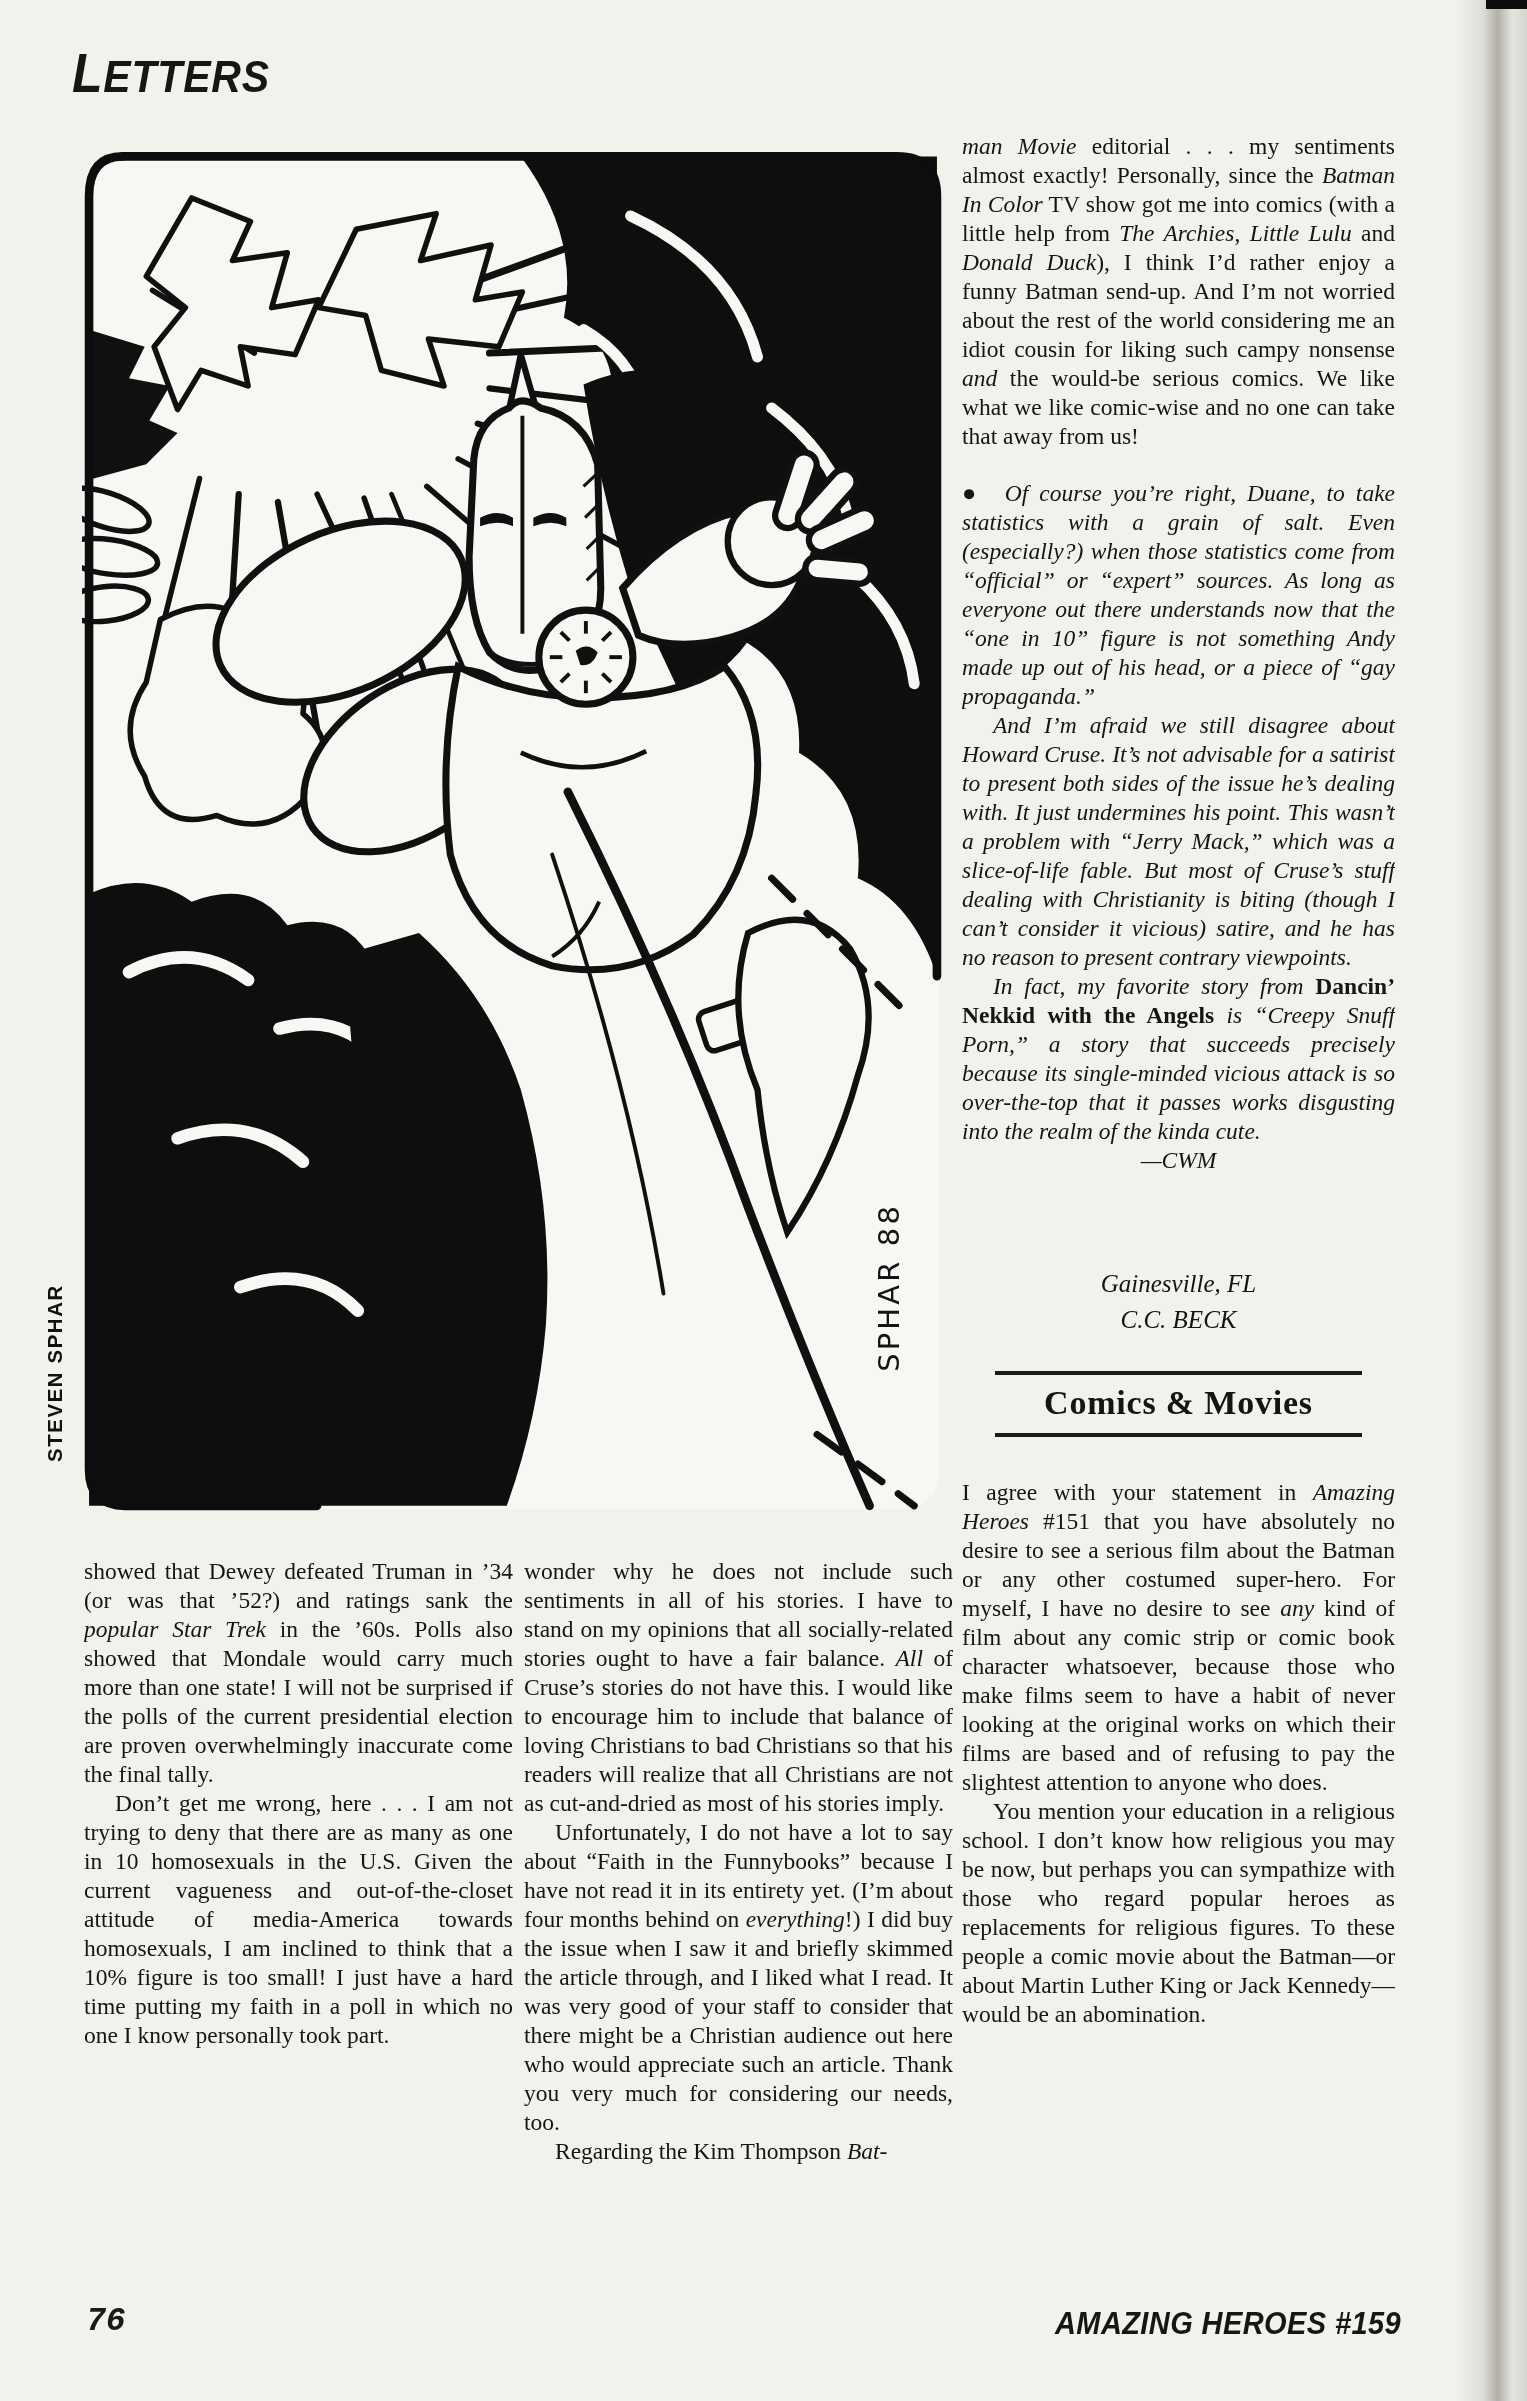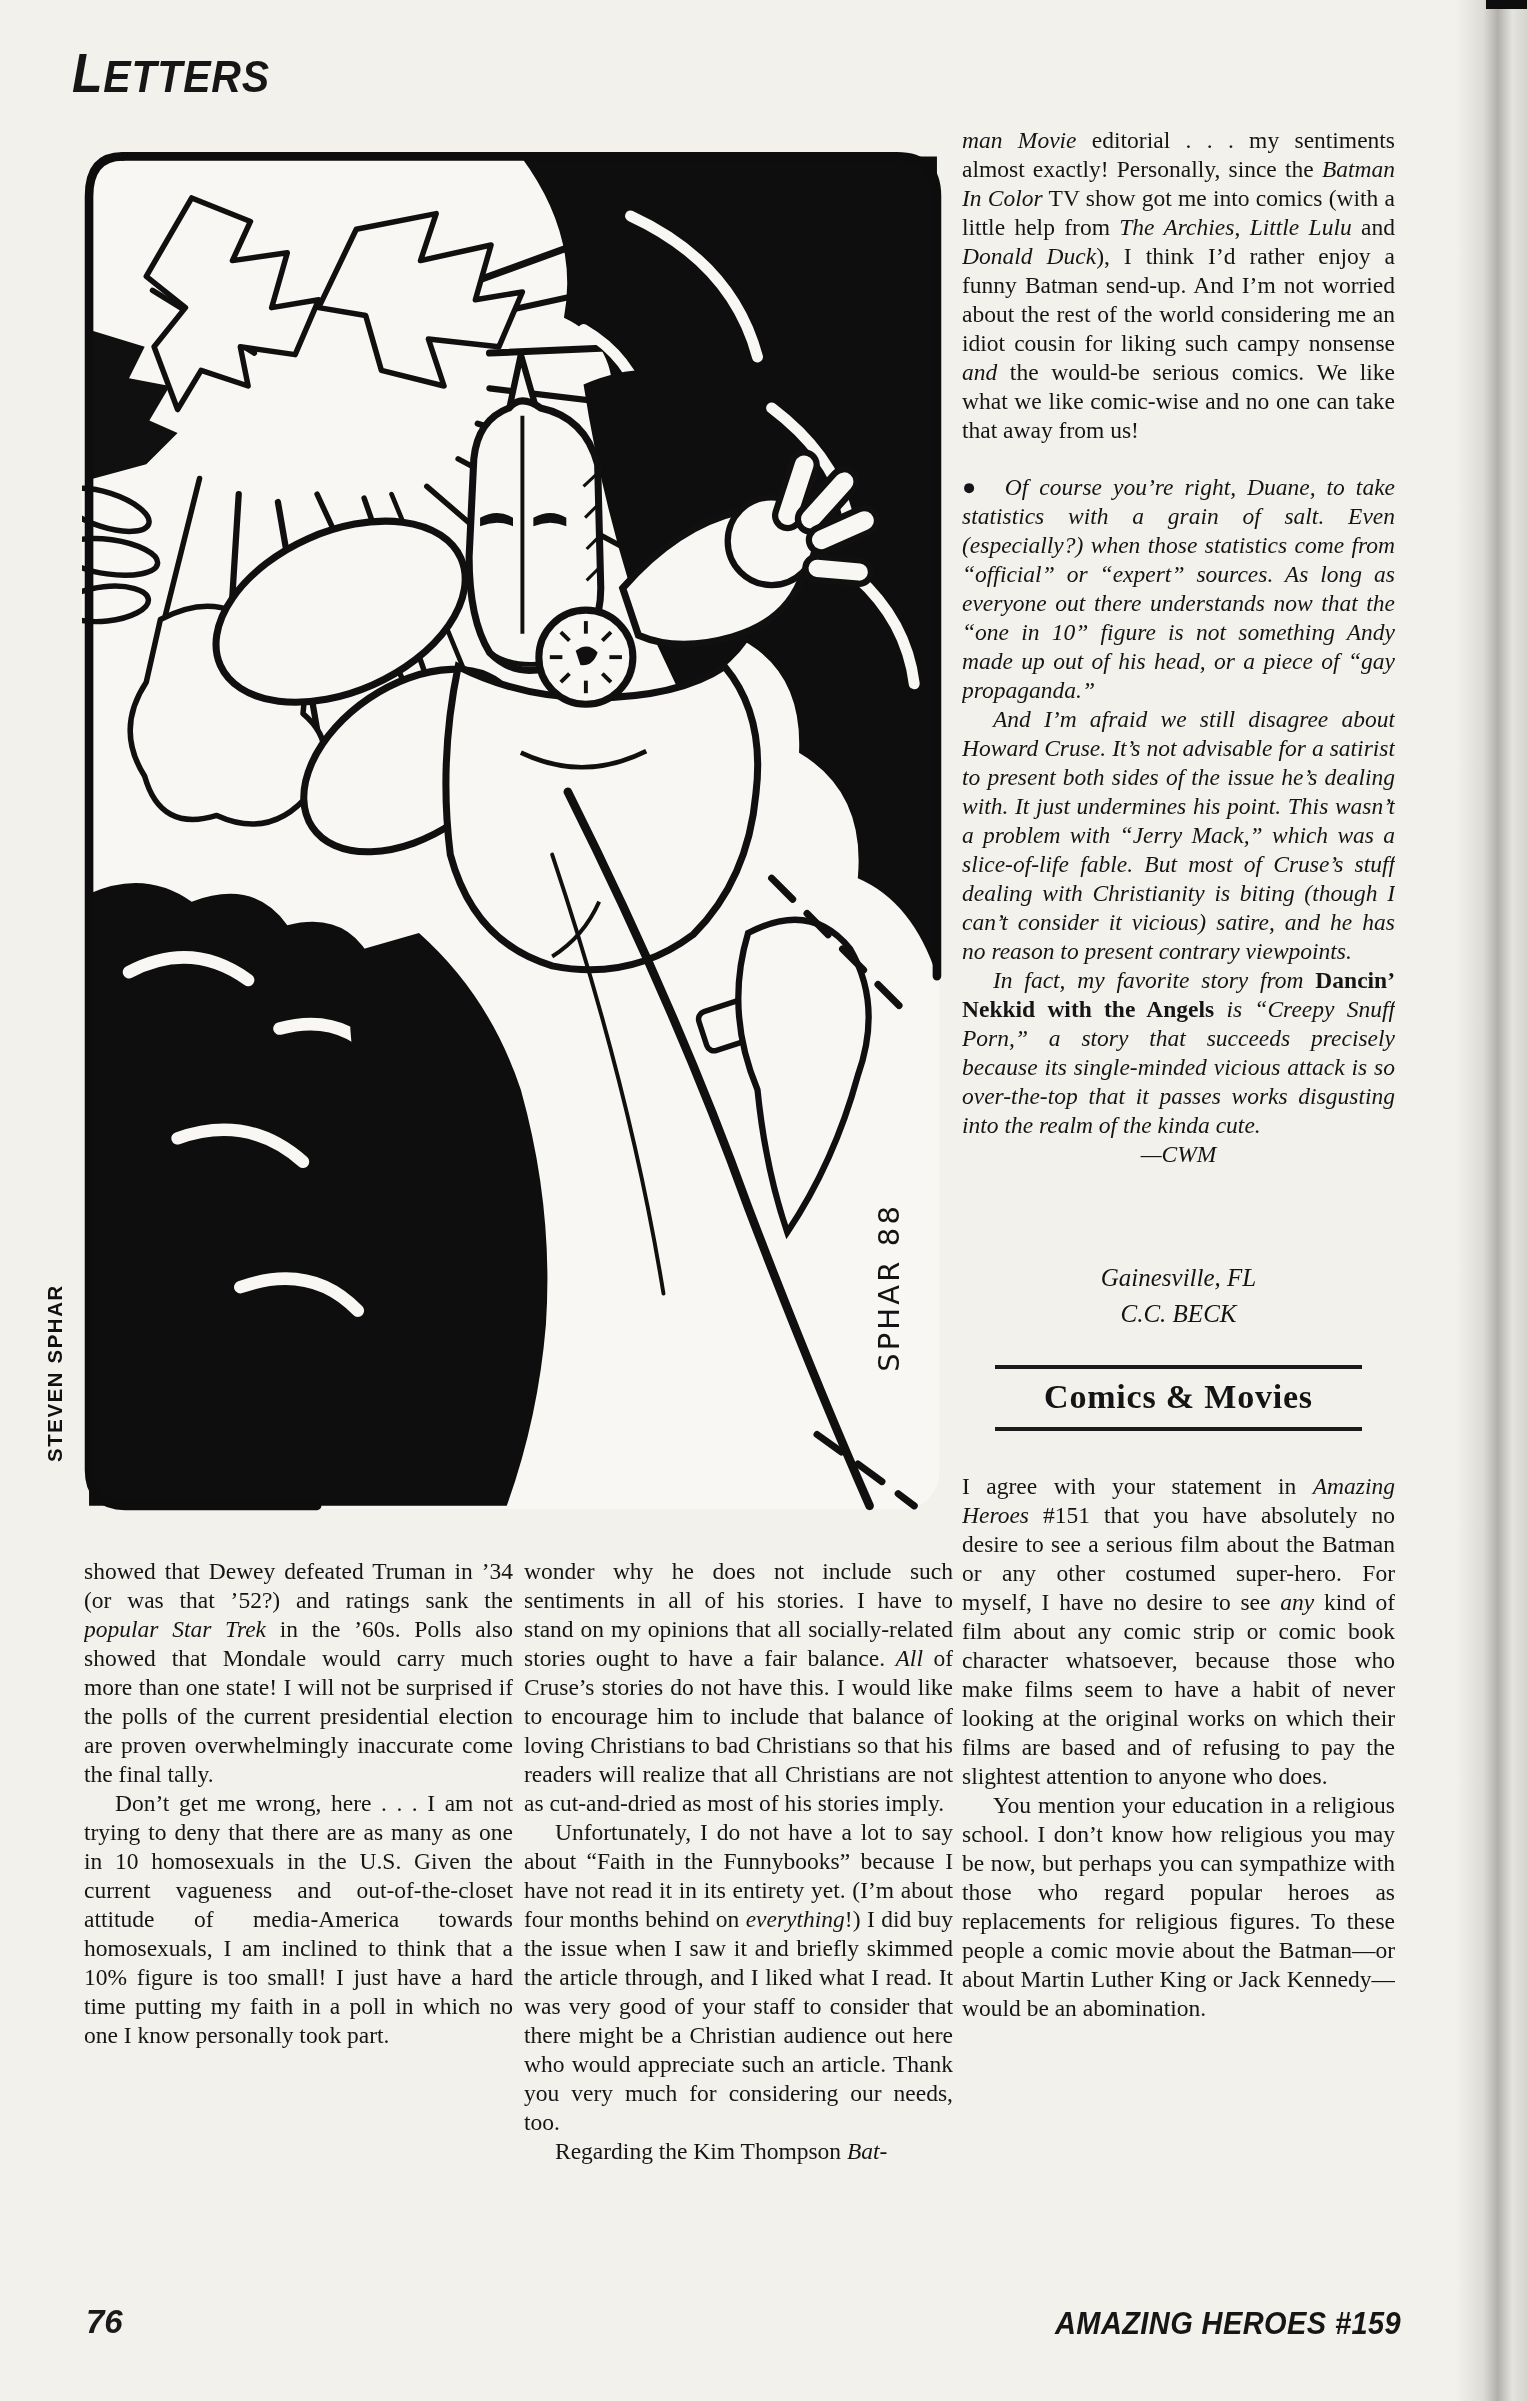--- a/index.html
+++ b/index.html
@@ -37,21 +37,21 @@
   .art-credit{
     position:absolute;left:44px;top:1462px;
     transform:rotate(-90deg);transform-origin:0 0;
     font-family:"Liberation Sans", sans-serif;font-weight:bold;
     font-size:20.4px;letter-spacing:1.6px;color:#111;white-space:nowrap;
   }
   
   .col{position:absolute;overflow:hidden;}
   #col-left{left:84px;top:1557px;width:429px;height:737px;}
   #col-mid{left:524px;top:1557px;width:429px;height:737px;}
-  #col-right{left:962px;top:126px;width:433px;height:2169px;}
+  #col-right{left:962px;top:132px;width:433px;height:2169px;}
   .letter p{
     margin:0;font-size:23.5px;line-height:29px;
     text-align:justify;text-indent:31px;color:#151515;
   }
   .letter p.noindent{text-indent:0;}
   .letter p.cwm{text-align:center;}
   .i{font-style:italic;}
   .r{font-style:normal;}
   .b{font-weight:bold;}
   .editorial p{font-style:italic;}
@@ -66,21 +66,21 @@
     padding:9.4px 0 11px;
   }
   .section-title{
     text-align:center;font-weight:bold;font-size:34px;
     letter-spacing:0.8px;color:#141414;
   }
   .letter2{margin-top:41px;}
   
   .page-num{
     position:absolute;left:86px;top:2303px;
-    font-family:Liberation Sans, sans-serif;font-weight:bold;font-style:italic;
+    font-family:Liberation Mono, monospace;font-weight:bold;font-style:italic;
     font-size:33px;color:#1a1a1a;
   }
   .footer-brand{
     position:absolute;right:127px;top:2307px;
     font-family:"Liberation Sans", sans-serif;font-weight:bold;font-style:italic;
     font-size:29px;letter-spacing:0.4px;color:#161616;
     transform:scaleY(1.05);transform-origin:right top;
   }
 </style>
 </head>

